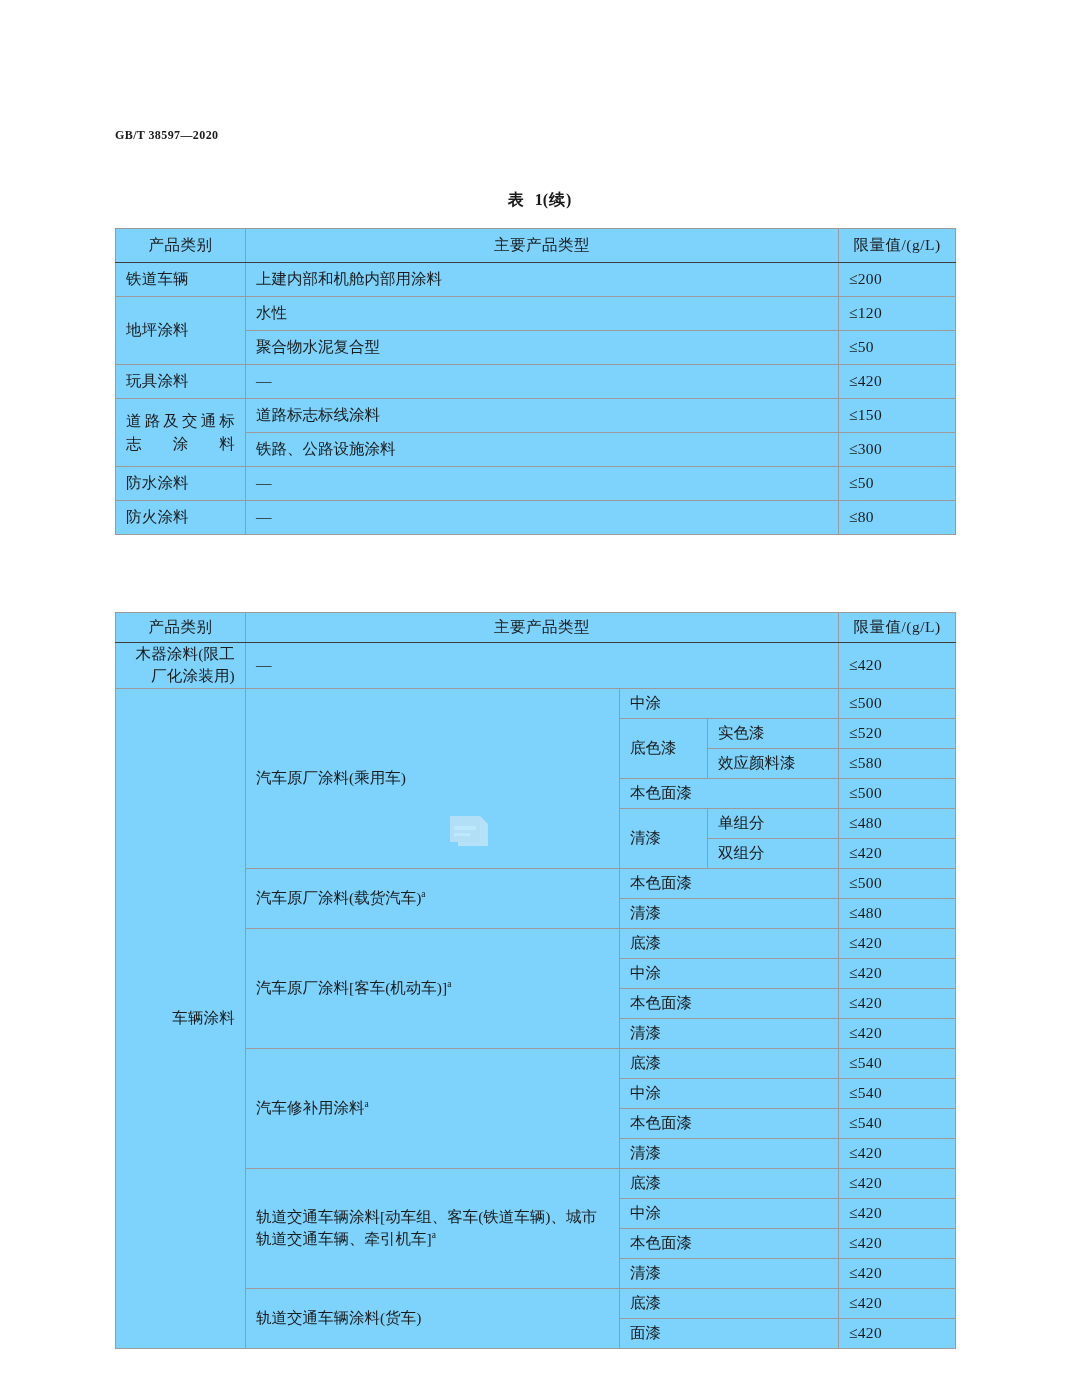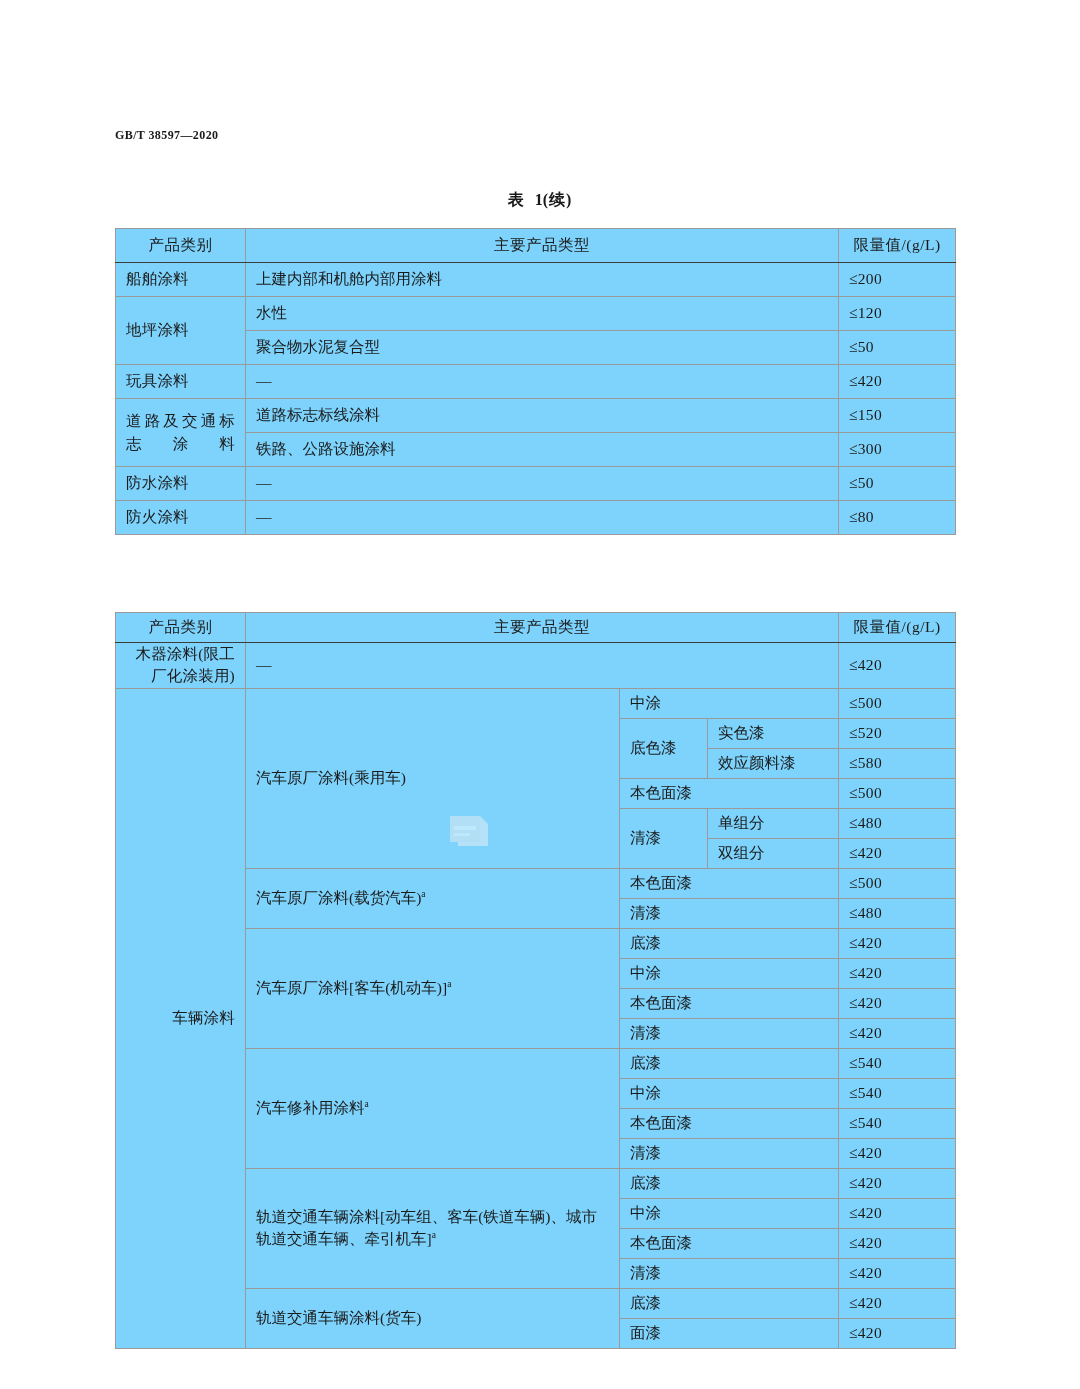--- a/index.html
+++ b/index.html
@@ -137,21 +137,21 @@
     </colgroup>
     <thead>
       <tr>
         <td>产品类别</td>
         <td>主要产品类型</td>
         <td>限量值/(g/L)</td>
       </tr>
     </thead>
     <tbody id="table1-body">
         <tr>
-          <td class="cat">船舶涂料</td>
+          <td class="cat">铁道车辆</td>
           <td class="type">上建内部和机舱内部用涂料</td>
           <td class="limit">≤200</td>
         </tr>
         <tr>
           <td class="cat" rowspan="2">地坪涂料</td>
           <td class="type">水性</td>
           <td class="limit">≤120</td>
         </tr>
         <tr>
           <td class="type">聚合物水泥复合型</td>

